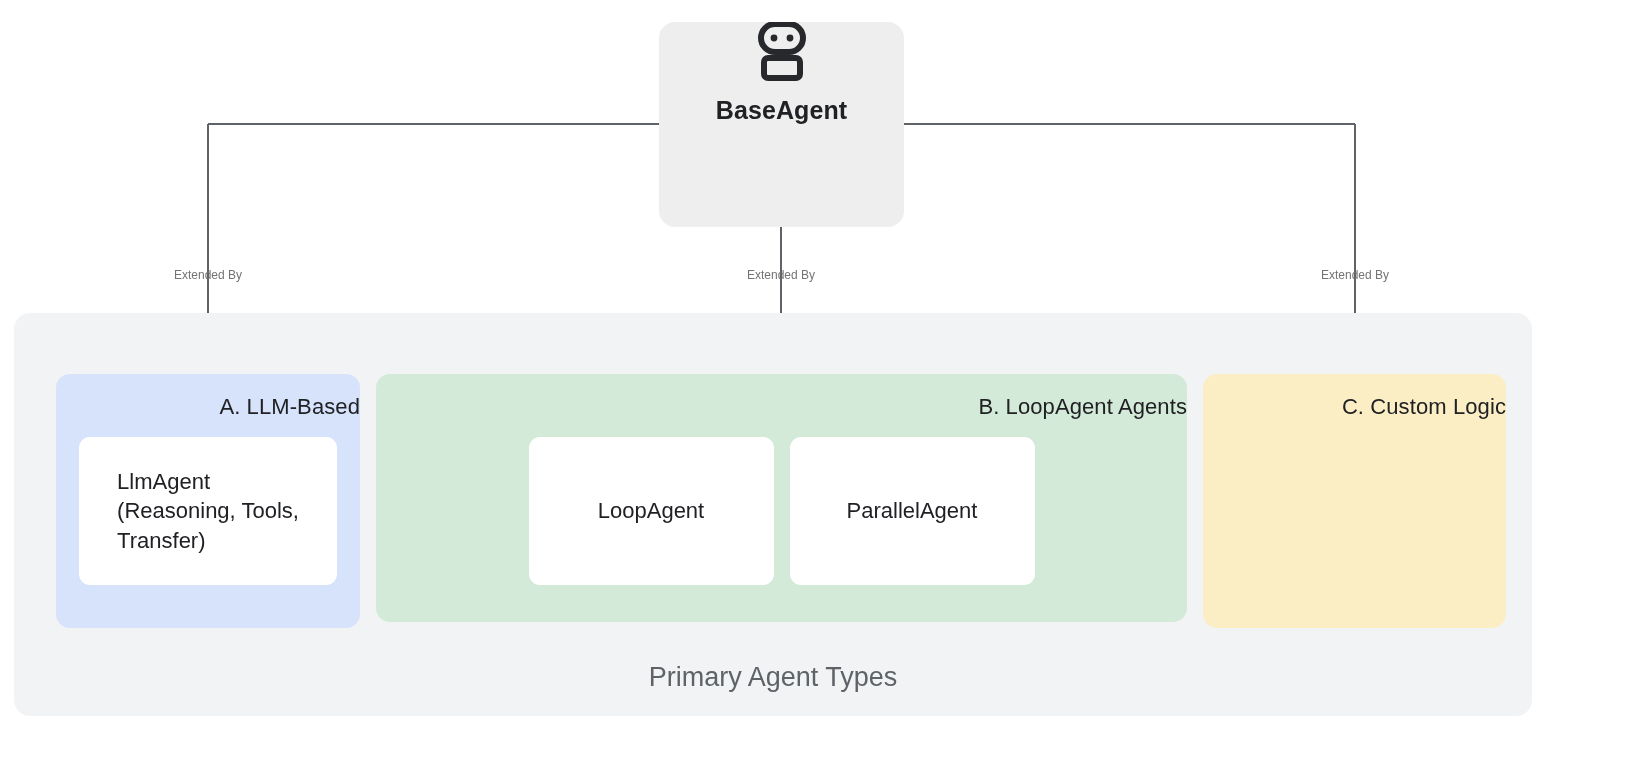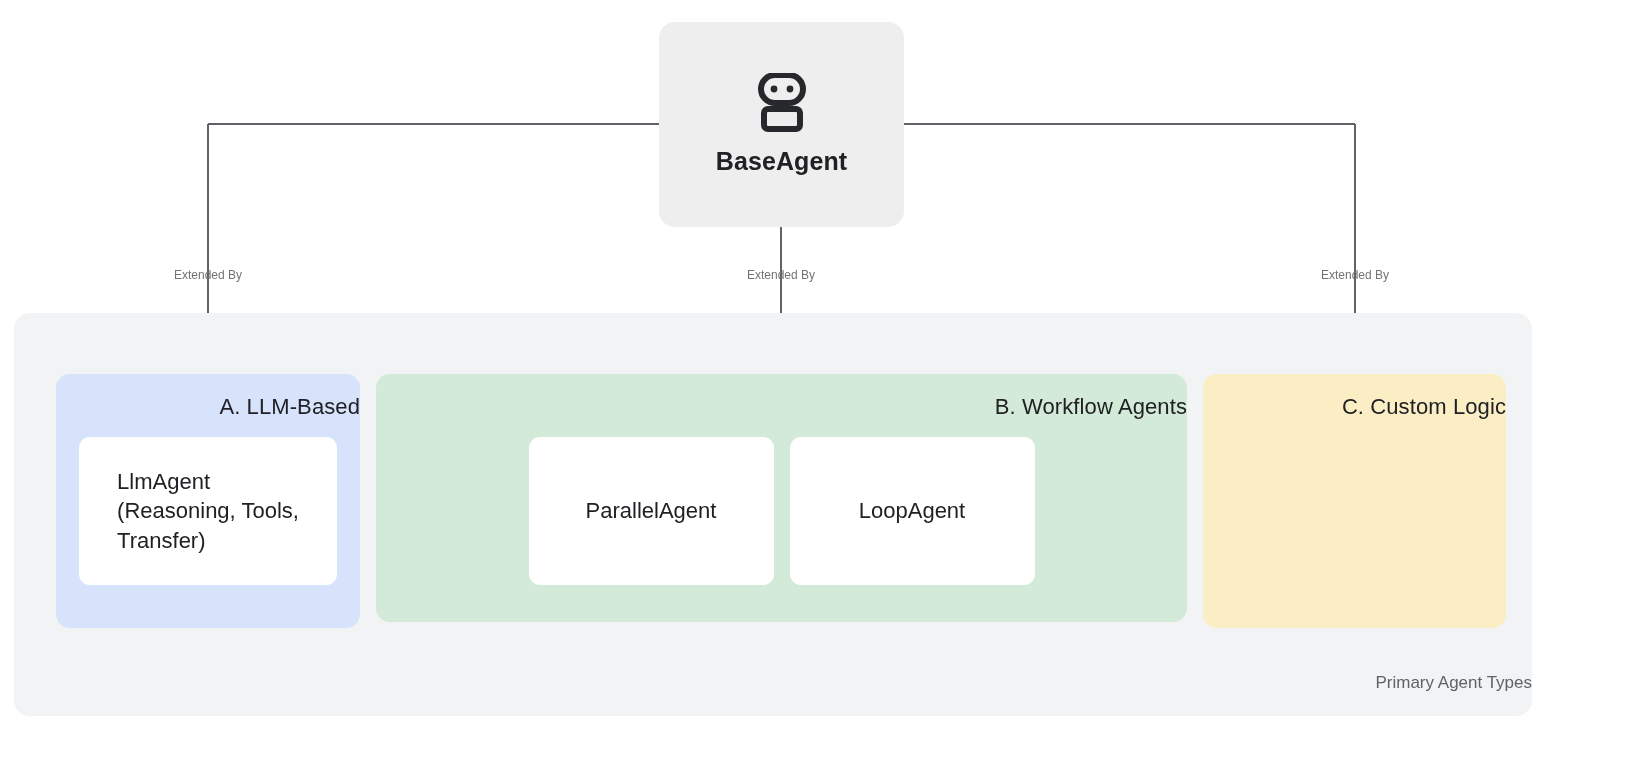--- a/index.html
+++ b/index.html
@@ -34,21 +34,20 @@
     position: absolute;
     left: 659px;
     top: 22px;
     width: 245px;
     height: 205px;
     background: #eeeeee;
     border-radius: 16px;
     display: flex;
     flex-direction: column;
     align-items: center;
-    justify-content: center;
     gap: 14px;
   }
   .root-icon { width: 58px; height: 60px; display: block; }
   .root-label {
     font-size: 25px;
     font-weight: bold;
     color: #202124;
     letter-spacing: .1px;
   }
 
@@ -72,22 +71,22 @@
     width: 1518px;
     height: 403px;
     background: #f1f3f4;
     border-radius: 16px;
   }
   .outer-caption {
     position: absolute;
     left: 0;
     right: 0;
     bottom: 23px;
-    text-align: right;
-    font-size: 17px;
+    text-align: center;
+    font-size: 27px;
     color: #5f6368;
   }
 
   
   .group {
     position: absolute;
     border-radius: 14px;
     padding-top: 20px;
   }
   .group-title {
@@ -180,24 +179,24 @@
   <div class="outer-panel">
 
     <div class="group group-a">
       <div class="group-title">A. LLM-Based</div>
       <div class="group-cards">
         <div class="card">LlmAgent<br>(Reasoning, Tools,<br>Transfer)</div>
       </div>
     </div>
 
     <div class="group group-b">
-      <div class="group-title">B. Workflow Agents</div>
+      <div class="group-title">B. LoopAgent Agents</div>
       <div class="group-cards">
+        <div class="card">LoopAgent</div>
         <div class="card">ParallelAgent</div>
-        <div class="card">LoopAgent</div>
       </div>
     </div>
 
     <div class="group group-c">
       <div class="group-title">C. Custom Logic</div>
     </div>
 
     <div class="outer-caption">Primary Agent Types</div>
   </div>
 

